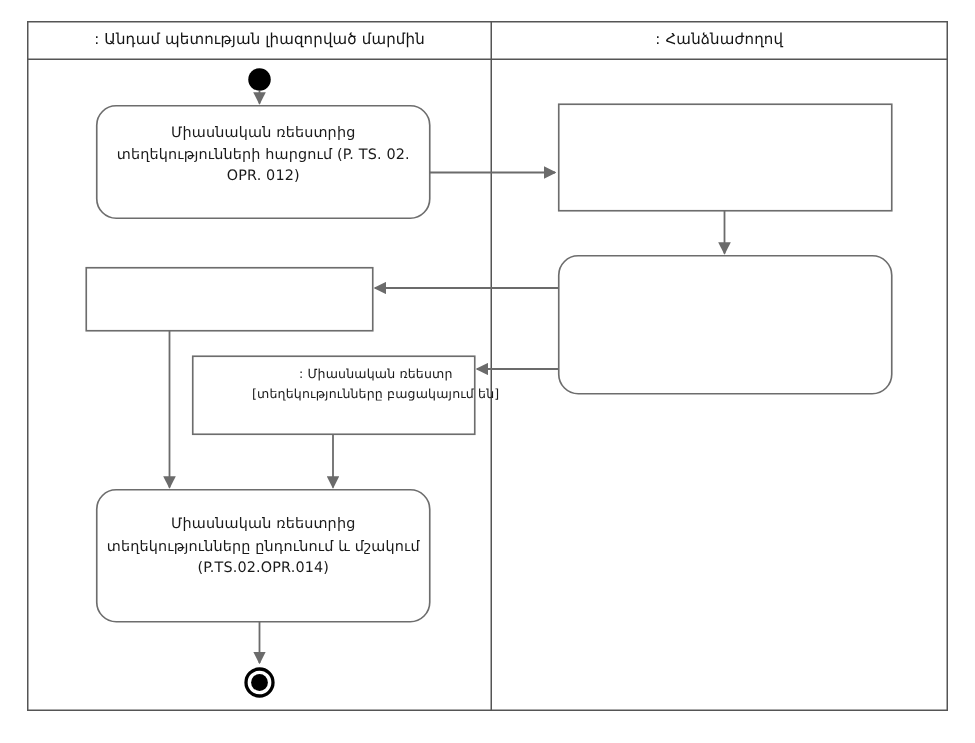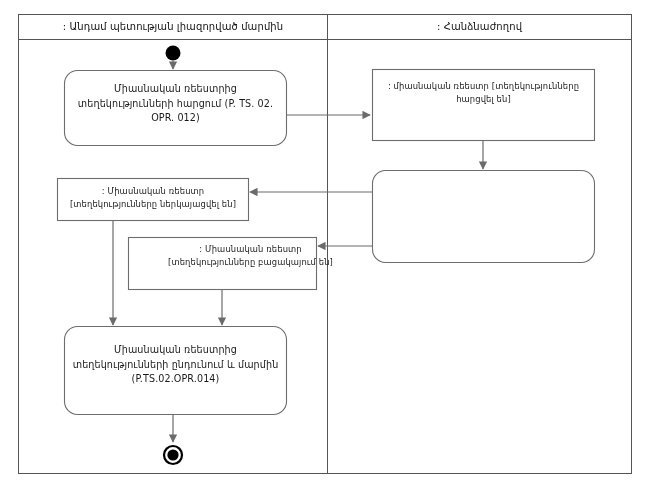--- a/index.html
+++ b/index.html
@@ -138,22 +138,20 @@
 
     <circle class="final-outer" cx="173" cy="455" r="9"></circle>
     <circle class="final-inner" cx="173" cy="455" r="5.6"></circle>
   </svg>
 
   <div class="lbl lane-title" style="left:19px; top:20px; width:308px;text-align:center;">: Անդամ պետության լիազորված մարմին</div>
   <div class="lbl lane-title" style="left:328px; top:20px; width:303px;">: Հանձնաժողով</div>
 
   <div class="lbl act-label" style="left:70px; top:82px; width:211px;">Միասնական ռեեստրից տեղեկությունների հարցում (P. TS. 02. OPR. 012)</div>
 
-  <div class="lbl obj-label" style="left:378px; top:80px; width:211px;">: միասնական ռեեստր [տեղեկությունները հարցվել են]</div>
 
 
-  <div class="lbl obj-label" style="left:61px; top:185px; width:184px;">: Միասնական ռեեստր [տեղեկությունները ներկայացվել են]</div>
 
   <div class="lbl obj-label" style="left:132px; top:243px; width:181px;margin-left:28px;">: Միասնական ռեեստր [տեղեկությունները բացակայում են]</div>
 
-  <div class="lbl act-label" style="left:70px; top:343px; width:211px;">Միասնական ռեեստրից տեղեկությունների ընդունում և մարմին (P.TS.02.OPR.014)</div>
+  <div class="lbl act-label" style="left:70px; top:343px; width:211px;">Միասնական ռեեստրից տեղեկությունները ընդունում և մշակում (P.TS.02.OPR.014)</div>
 
 </div>
 
 </body></html>

